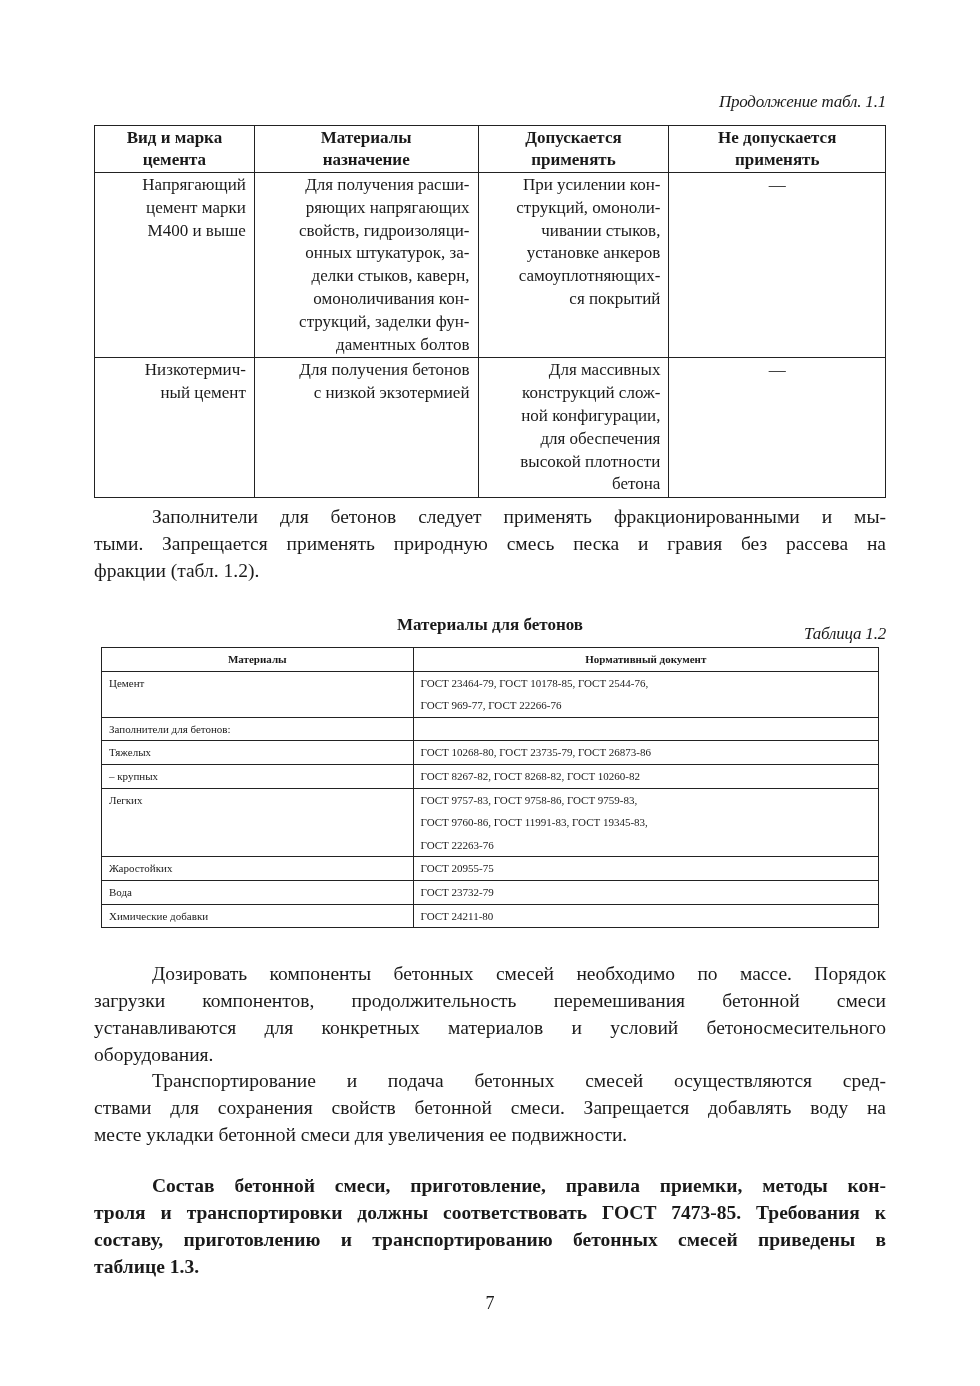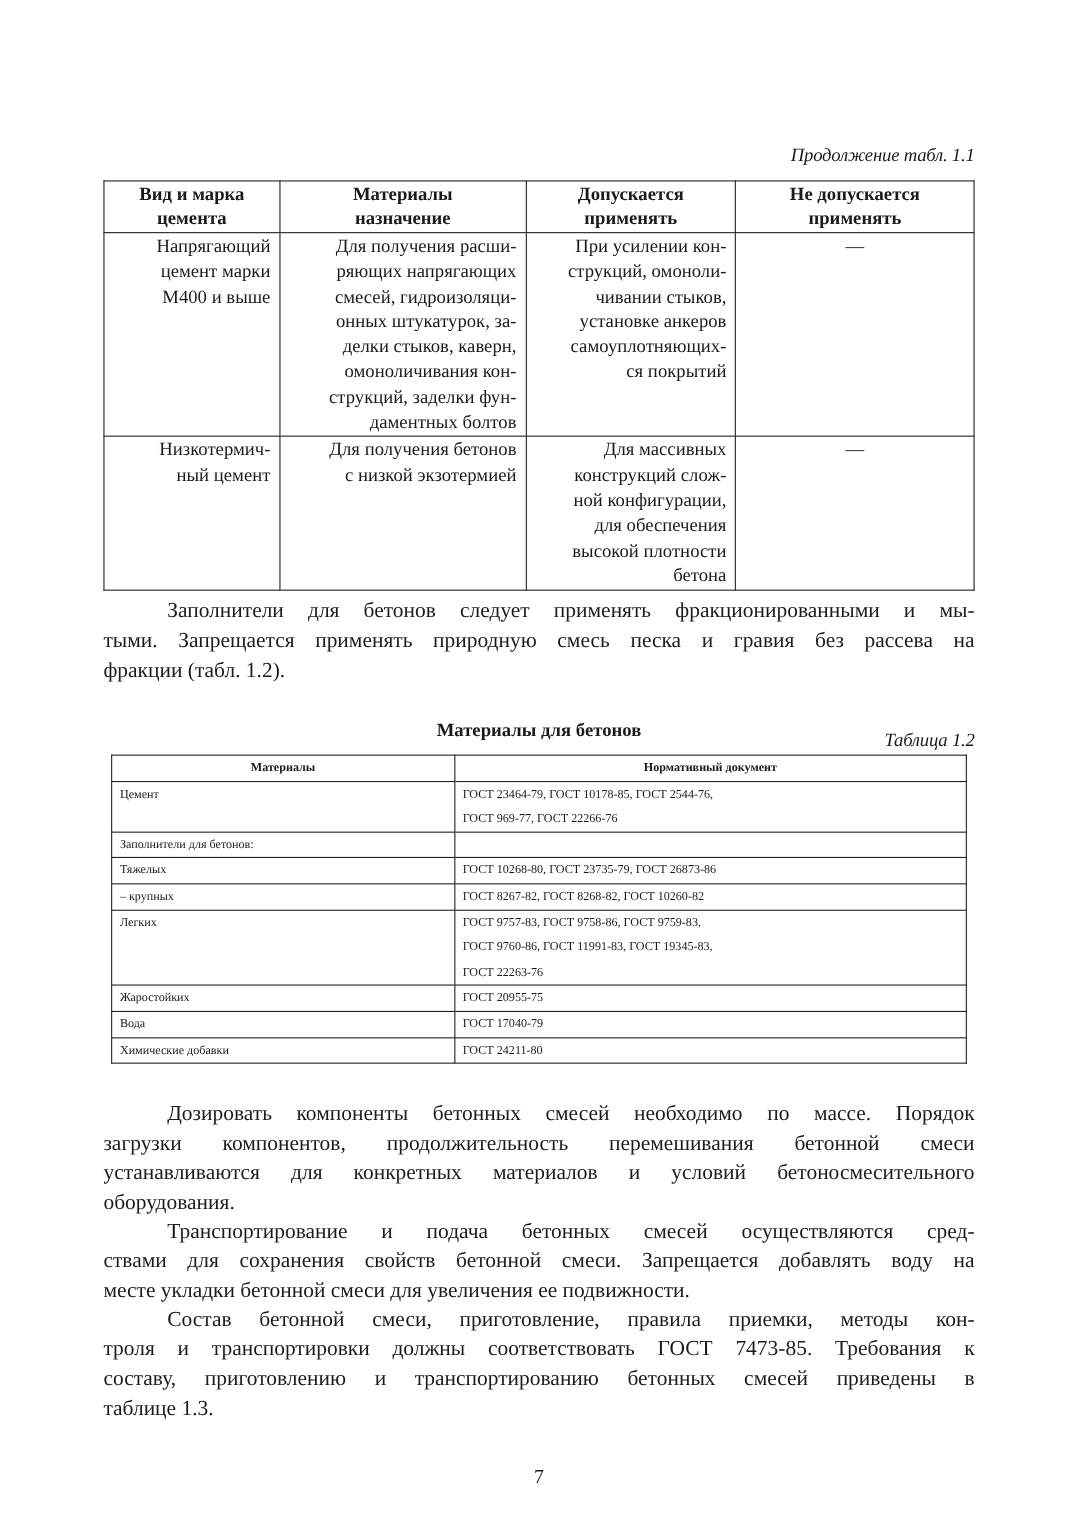--- a/index.html
+++ b/index.html
@@ -1,21 +1,21 @@
 <!DOCTYPE html>
 <html><head>
 <meta charset="utf-8">
 <style>
   html, body { margin: 0; padding: 0; background: #ffffff; }
   body {
     width: 980px; height: 1386px; position: relative; overflow: hidden;
     font-family: "Liberation Serif", "DejaVu Serif", serif;
     color: #1a1a1a;
   }
-  .page { position: absolute; left: 0; top: 0; width: 980px; height: 1210px; margin-top: 39px; }
+  .page { position: absolute; left: 0; top: 0; width: 980px; height: 1210px; }
 
   .caption-right {
     position: absolute; right: 94px; font-style: italic; font-size: 17px;
     text-align: right; letter-spacing: -0.2px;
   }
   #cont-caption { top: 92px; }
   #t2-caption { top: 624px; right: 94px; }
   #t2-title {
     position: absolute; top: 615px; left: 0; width: 980px; text-align: center;
     font-weight: bold; font-size: 17px;
@@ -46,21 +46,21 @@
   .para {
     position: absolute; left: 94px; width: 792px; font-size: 19.5px; line-height: 27px;
     text-align: justify; margin: 0;
   }
   .para .line { display: block; text-align: justify; text-align-last: justify; white-space: nowrap; }
   .para .line.last { text-align-last: left; }
   .para .line.indent { text-indent: 58px; }
   #para1 { top: 503px; }
   #para2 { top: 960px; }
   #para3 { top: 1067px; }
-  #para4 { top: 1147px; }
+  #para4 { top: 1172px; font-weight: bold; }
 
   #page-number {
     position: absolute; top: 1293px; left: 0; width: 980px; text-align: center; font-size: 18px;
   }
 </style>
 </head>
 <body>
 
 <div class="page">
 
@@ -84,21 +84,21 @@
     <tbody>
       <tr class="r1">
         <td>
           <span>Напрягающий</span><br>
           <span>цемент марки</span><br>
           <span>М400 и выше</span>
         </td>
         <td>
           <span>Для получения расши-</span><br>
           <span>ряющих напрягающих</span><br>
-          <span>смесей, гидроизоляци-</span><br>
+          <span>свойств, гидроизоляци-</span><br>
           <span>онных штукатурок, за-</span><br>
           <span>делки стыков, каверн,</span><br>
           <span>омоноличивания кон-</span><br>
           <span>струкций, заделки фун-</span><br>
           <span>даментных болтов</span>
         </td>
         <td>
           <span>При усилении кон-</span><br>
           <span>струкций, омоноли-</span><br>
           <span>чивании стыков,</span><br>
@@ -170,21 +170,21 @@
       <tr>
         <td>Легких</td>
         <td><span>ГОСТ 9757-83, ГОСТ 9758-86, ГОСТ 9759-83,</span><br><span>ГОСТ 9760-86, ГОСТ 11991-83, ГОСТ 19345-83,</span><br><span>ГОСТ 22263-76</span></td>
       </tr>
       <tr>
         <td>Жаростойких</td>
         <td>ГОСТ 20955-75</td>
       </tr>
       <tr>
         <td>Вода</td>
-        <td>ГОСТ 17040-79</td>
+        <td>ГОСТ 23732-79</td>
       </tr>
       <tr>
         <td>Химические добавки</td>
         <td>ГОСТ 24211-80</td>
       </tr>
     </tbody>
   </table>
 
   <p id="para2" class="para">
     <span class="line indent">Дозировать компоненты бетонных смесей необходимо по массе. Порядок</span>

